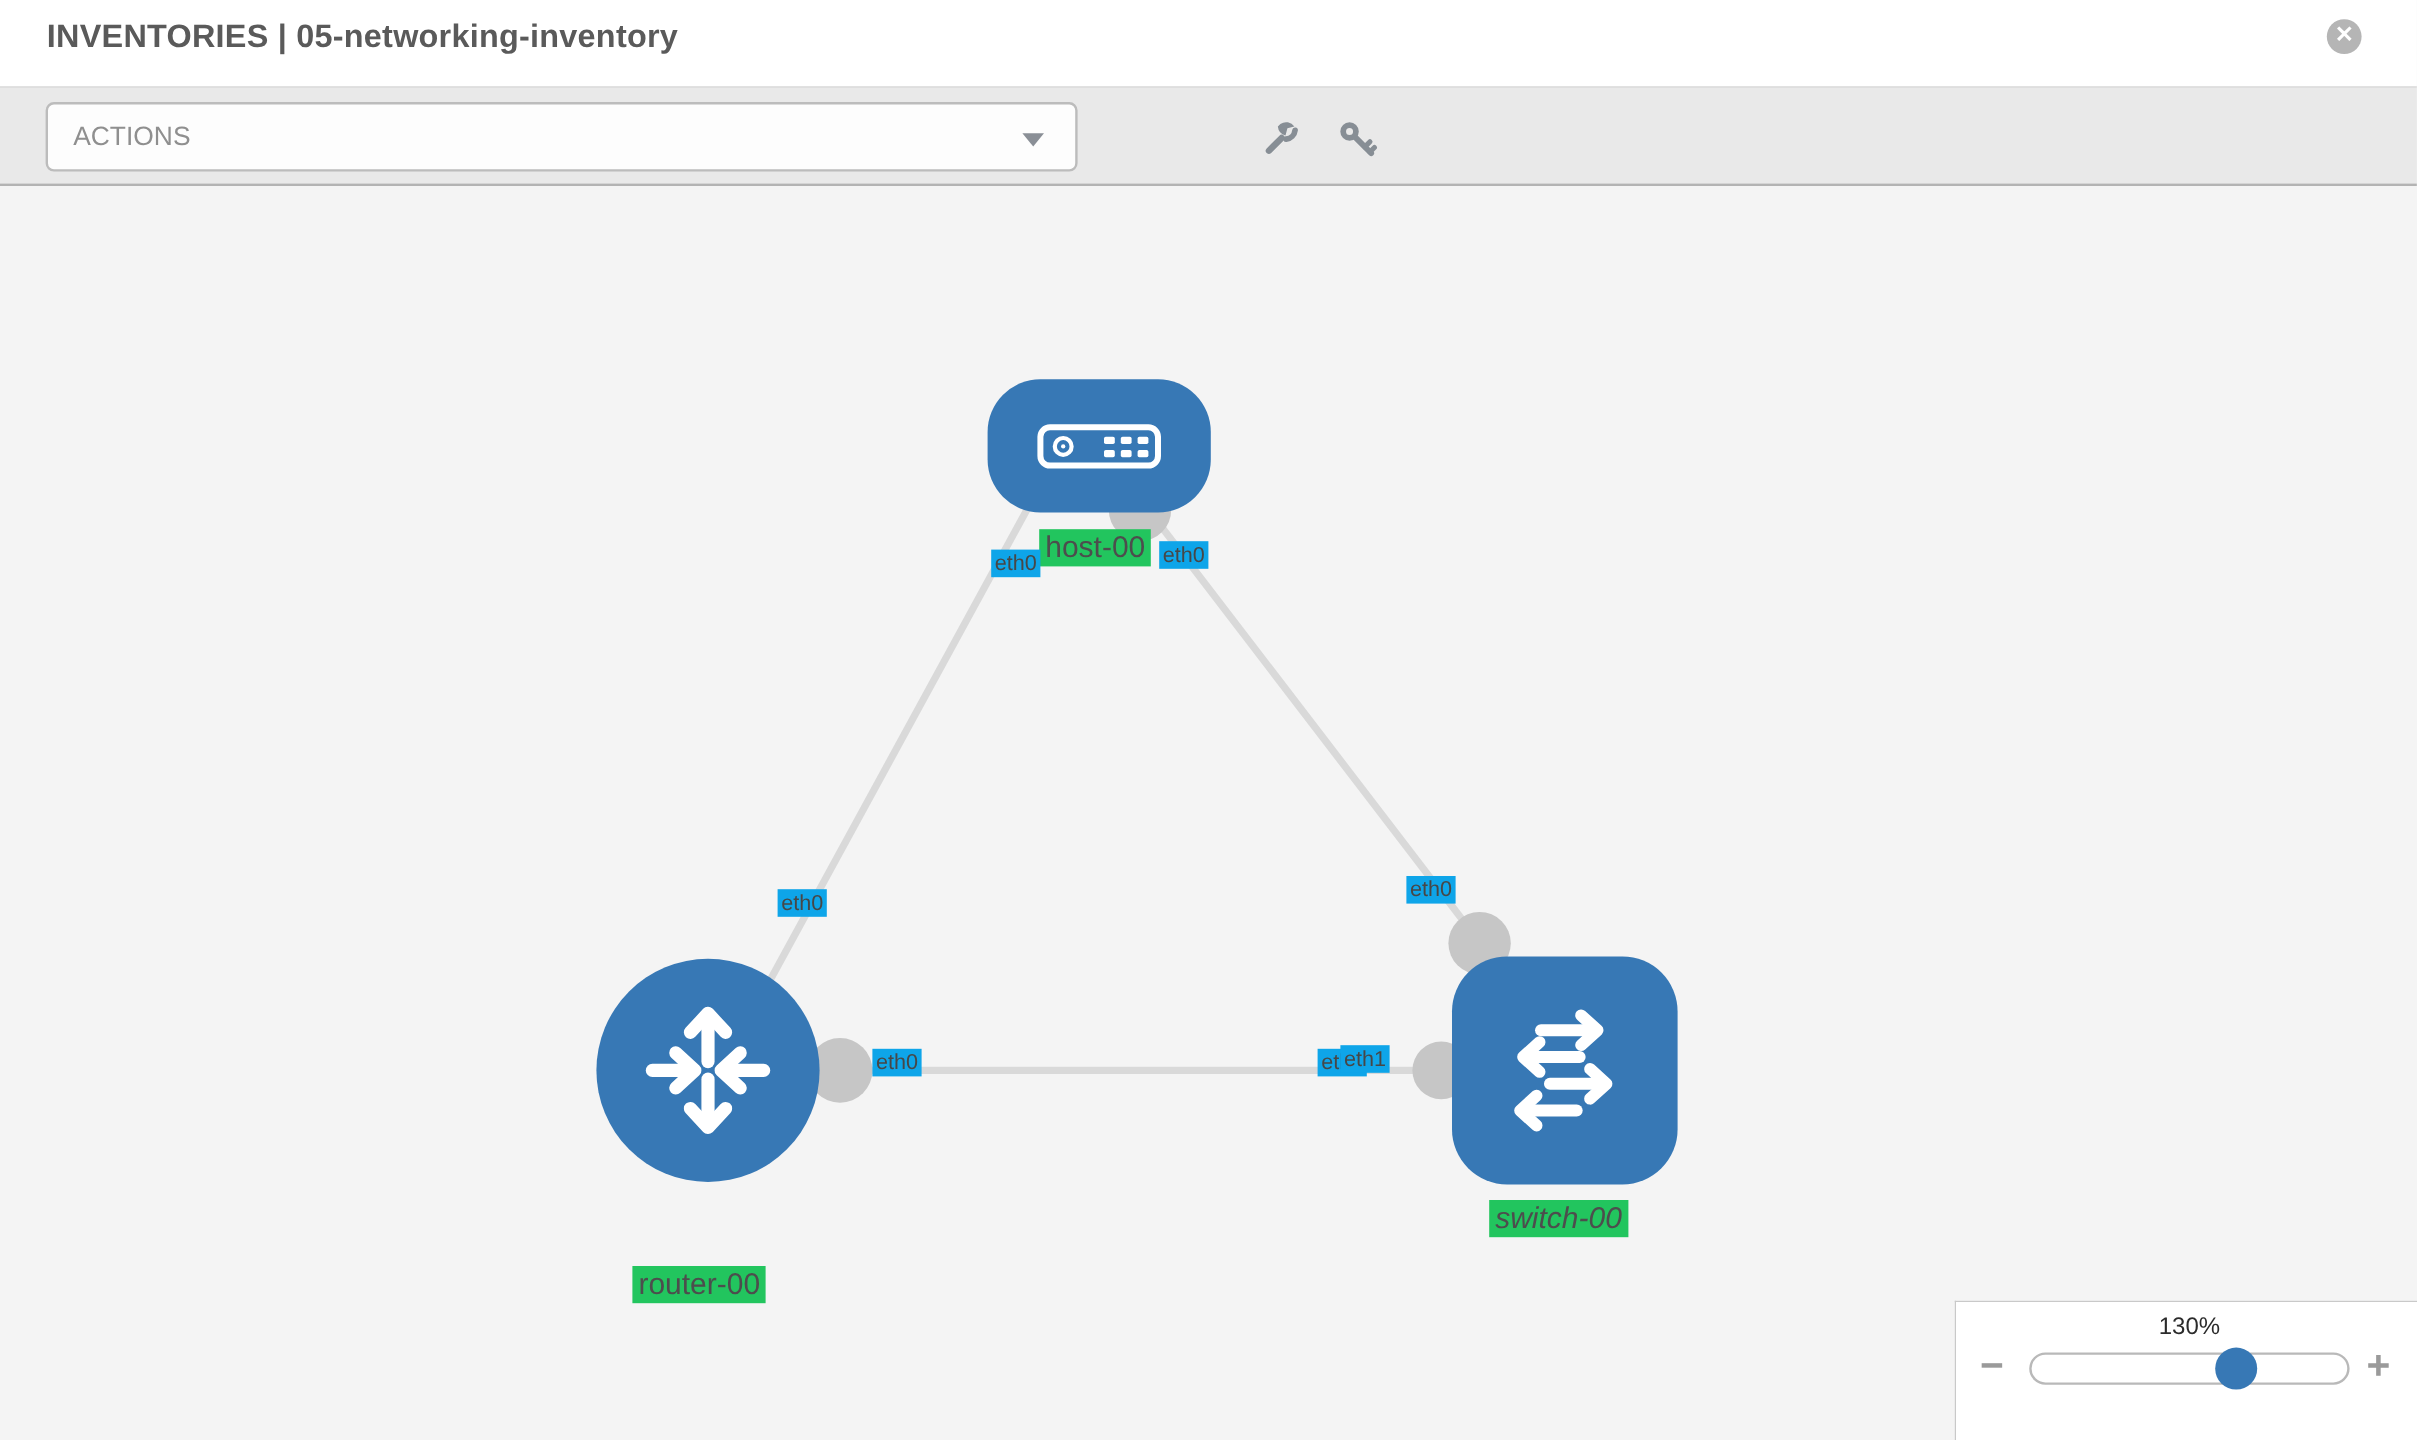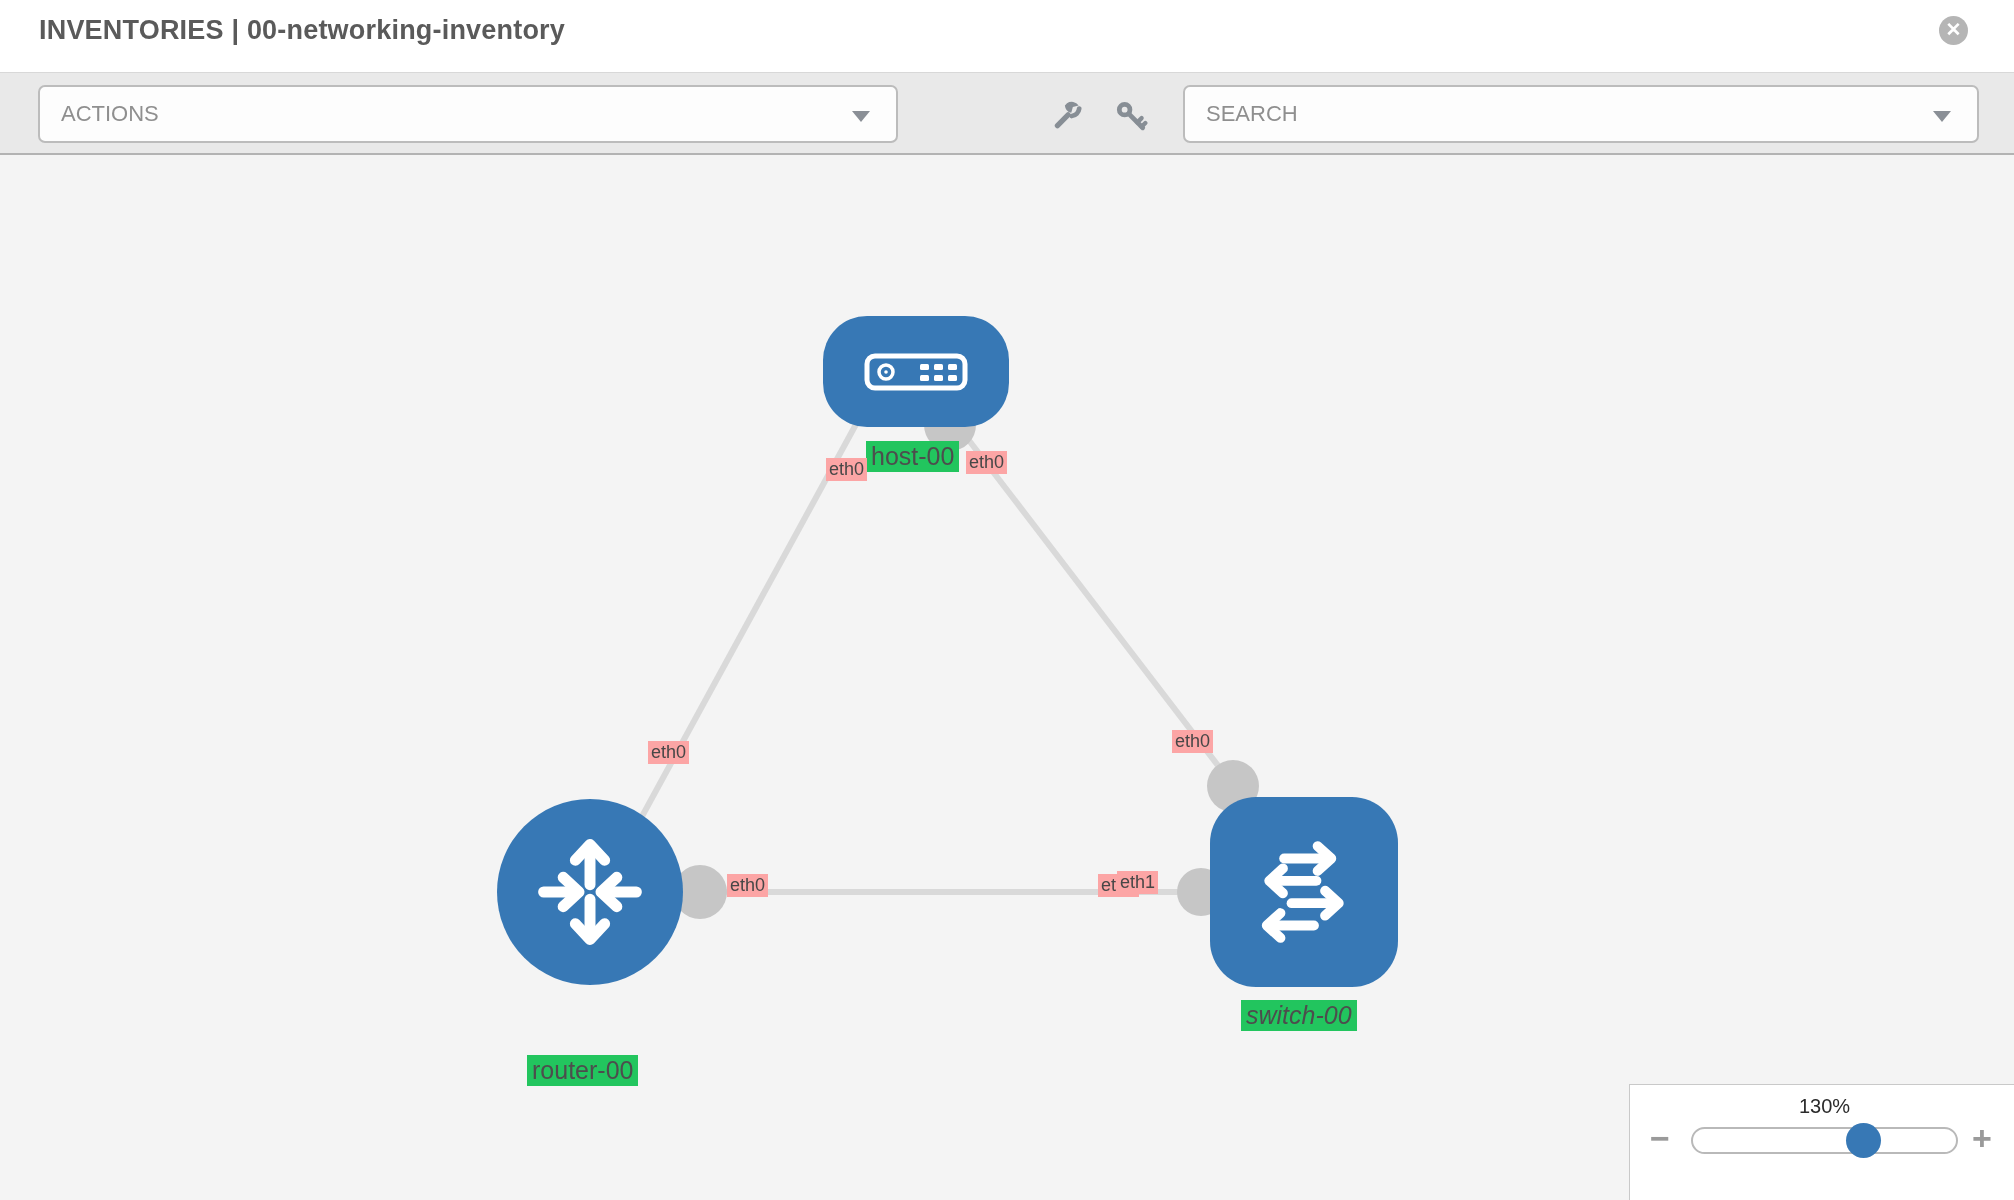--- a/index.html
+++ b/index.html
@@ -37,21 +37,21 @@
   .node { position:absolute; background:#3778b5; display:flex; align-items:center; justify-content:center; cursor:pointer; }
   .node-host   { left:823px; top:161px; width:186px; height:111px; border-radius:44px; }
   .node-router { left:497px; top:644px; width:186px; height:186px; border-radius:50%; }
   .node-switch { left:1210px; top:642px; width:188px; height:190px; border-radius:46px; }
 
   .node-label { position:absolute; background:#22c55e; color:#4d4d4d; font-size:25px; padding:1px 5px; white-space:nowrap; }
   .lbl-host   { left:866px; top:286px; }
   .lbl-router { left:527px; top:866px;margin-top:34px; }
   .lbl-switch { left:1241px; top:845px;font-style:italic; }
 
-  .iface-label { position:absolute; background:#fca5a5; color:#474747; font-size:18px; padding:1px 3px; white-space:nowrap; }
+  .iface-label { position:absolute; background:#0ea5e9; color:#474747; font-size:18px; padding:1px 3px; white-space:nowrap; }
   .if-e1 { left:826px; top:303px; }
   .if-e2 { left:966px; top:296px; }
   .if-e3 { left:648px; top:586px; }
   .if-e4 { left:1172px; top:575px; }
   .if-e5 { left:727px; top:719px; }
   .if-e6a { left:1098px; top:719px; }
   .if-e6b { left:1117px; top:716px; }
 
   
   .zoom-panel { position:absolute; left:1629px; top:929px; width:430px; height:116px; background:#ffffff;
@@ -66,21 +66,21 @@
                 border-radius:14px; background:#ffffff; cursor:pointer; }
   .zoom-thumb { position:absolute; left:216px; top:38px; width:35px; height:35px; border-radius:50%;
                 background:#3778b5; cursor:grab; }
 </style>
 </head>
 <body>
 
 <div class="stage">
 
   <div class="header">
-    <div class="title">INVENTORIES | 00-networking-inventory</div>
+    <div class="title">INVENTORIES | 05-networking-inventory</div>
     <div class="close-btn">
       <div class="x">✕</div>
     </div>
   </div>
 
   <div class="toolbar">
     <div class="combo actions-combo">
       <span class="combo-label">ACTIONS</span>
       <span class="caret"></span>
     </div>
@@ -95,24 +95,20 @@
 
     <svg class="tool-icon key" viewBox="0 0 32 32">
       <g fill="none" stroke="#878e95" stroke-linecap="round">
         <circle cx="10" cy="10" r="5" stroke-width="4.5"></circle>
         <path d="M14 14 L27 27" stroke-width="4.5"></path>
         <path d="M22 22 L26 18" stroke-width="4"></path>
         <path d="M26 26 L29.5 22.5" stroke-width="4"></path>
       </g>
     </svg>
 
-    <div class="combo search-combo">
-      <span class="combo-label">SEARCH</span>
-      <span class="caret"></span>
-    </div>
   </div>
 
   <div class="canvas">
 
     <svg class="links-svg" viewBox="0 0 2014 1045">
 
       <line x1="872" y1="240" x2="598" y2="742" stroke="#d9d9d9" stroke-width="6"></line>
       <line x1="948" y1="258" x2="1262" y2="668" stroke="#d9d9d9" stroke-width="6"></line>
       <line x1="598" y1="737" x2="1300" y2="737" stroke="#d9d9d9" stroke-width="6"></line>
 

